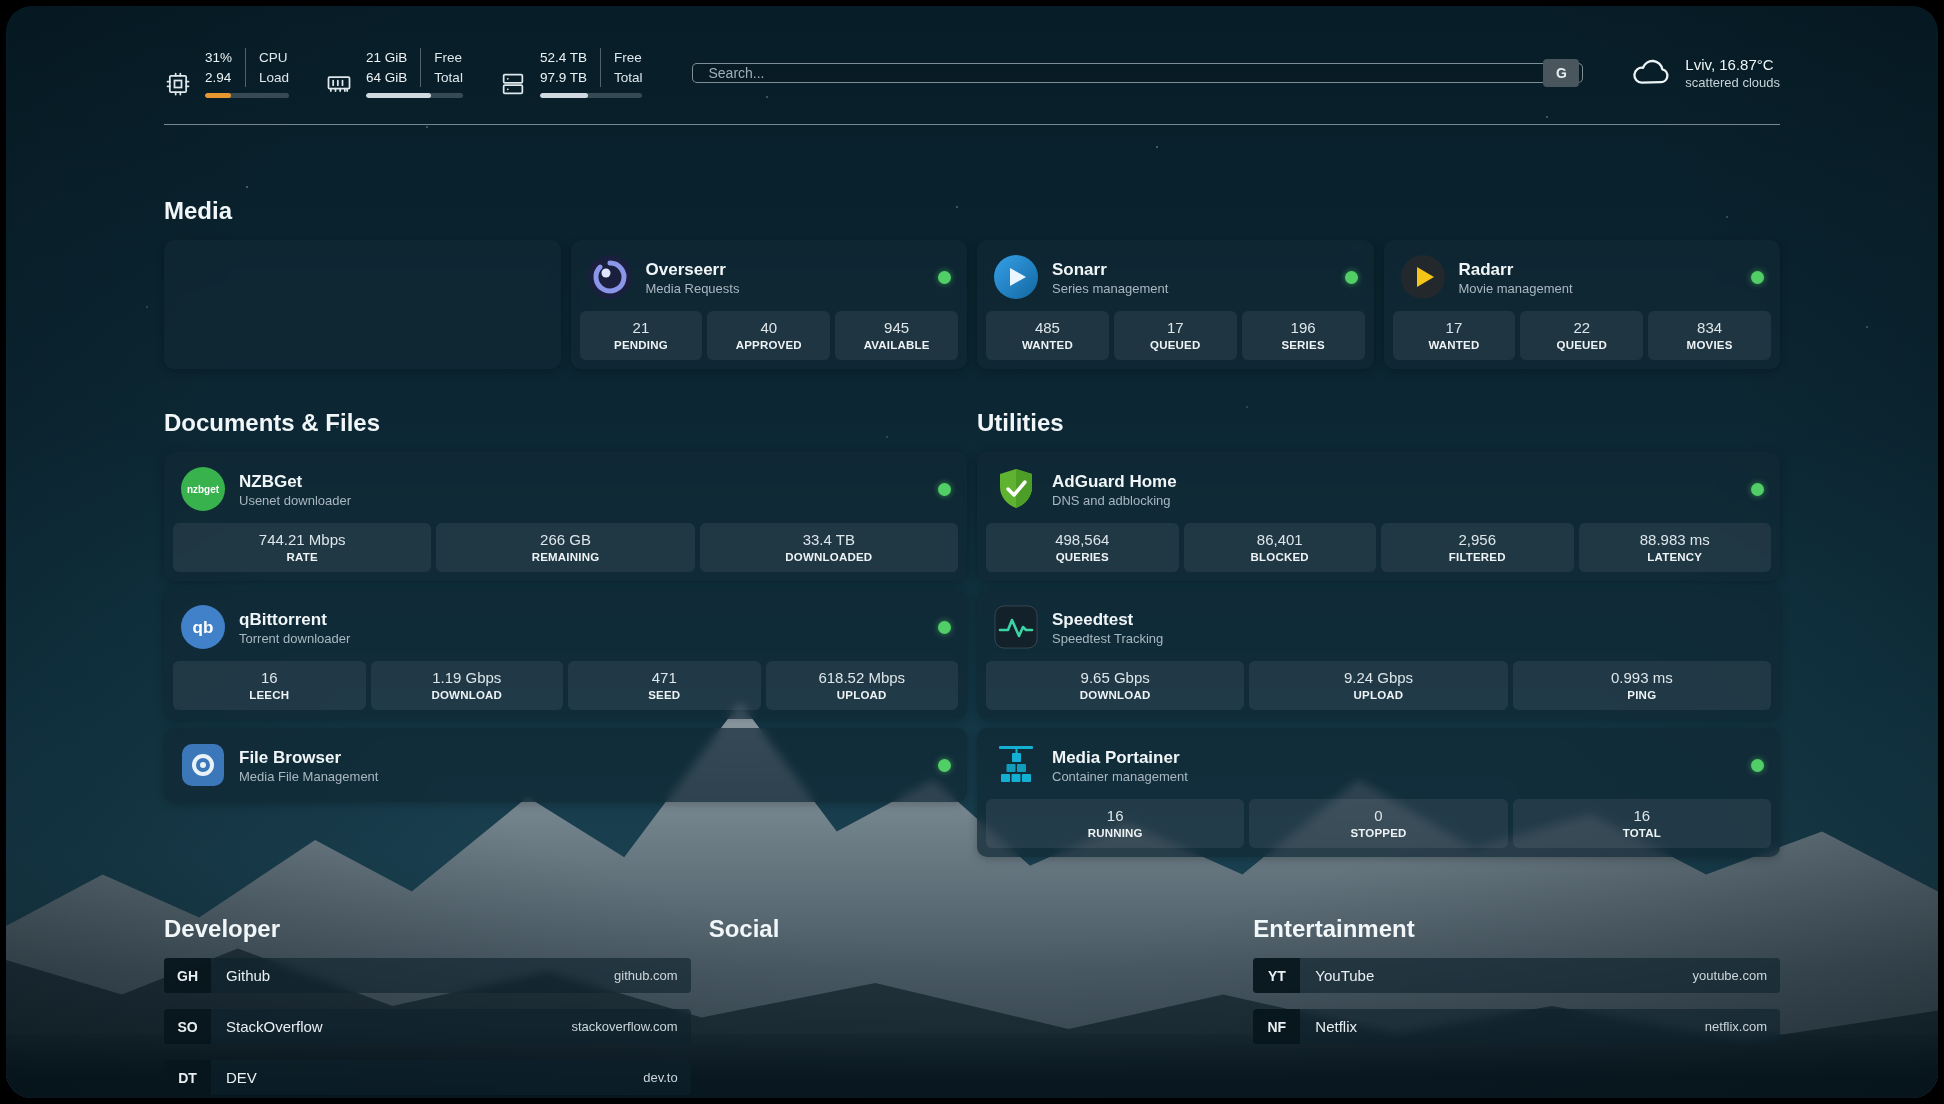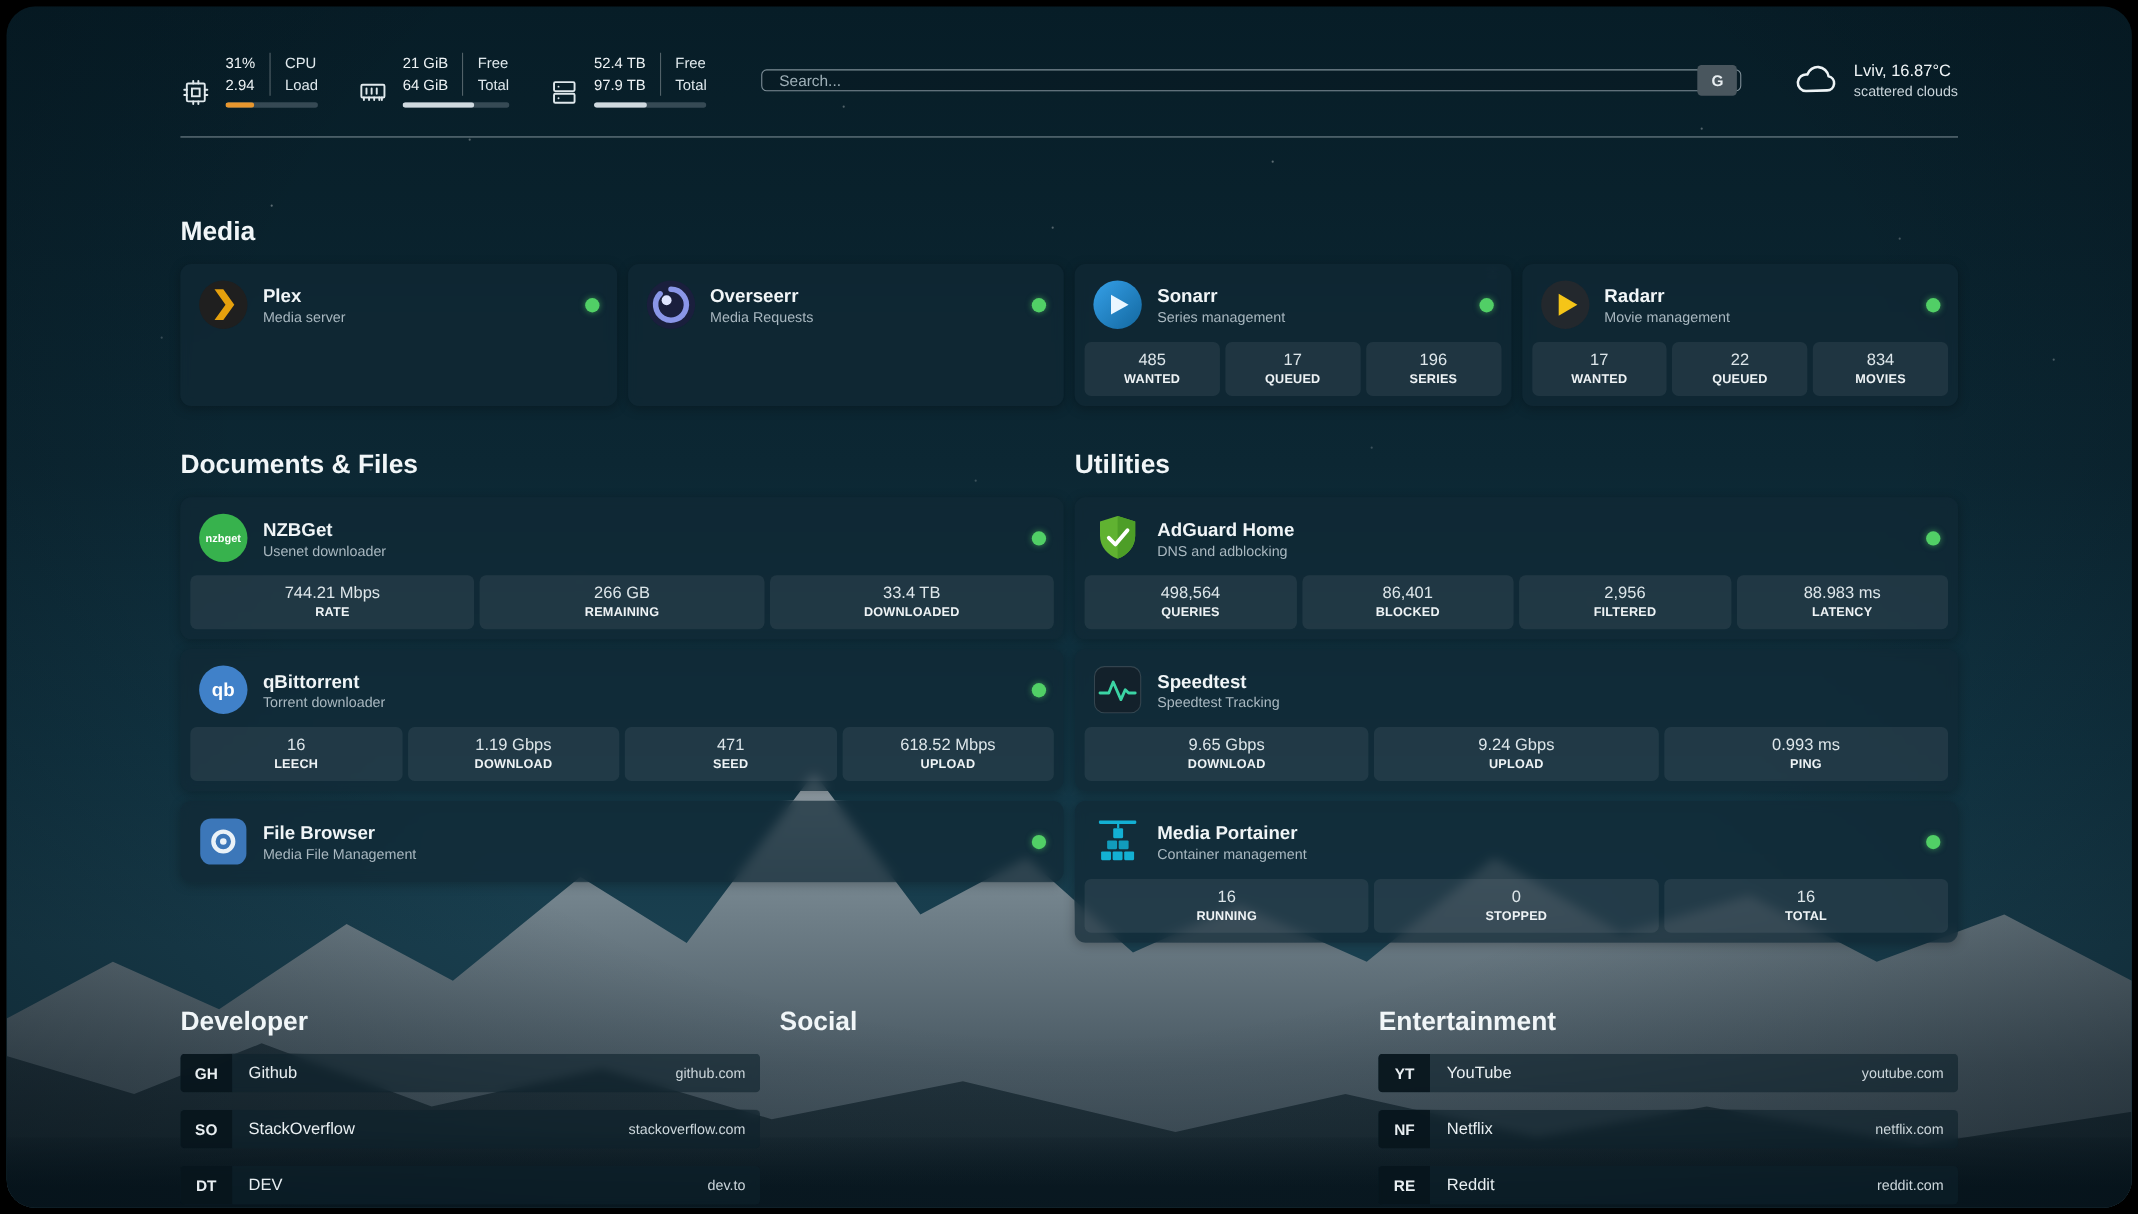--- a/index.html
+++ b/index.html
@@ -216,49 +216,50 @@
         </div>
       </div>
     </div>
 
     <div class="header-divider"></div>
 
     <h2 class="section-title first">Media</h2>
     <div class="media-grid">
 
       <div class="card">
-        <div class="card-head">
-          <div class="app-icon">
-            <svg viewBox="0 0 46 46">
-                <circle cx="23" cy="23" r="22" fill="#1f1f1f"></circle>
-              <path d="M15 9h8l10 14-10 14h-8l10-14z" fill="#e5a00d"></path>
-              </svg>
-          </div>
-          <div>
-            <div class="app-name">Plex</div>
-            <div class="app-sub">Media server</div>
-          </div>
-          <div class="dot"></div>
-        </div>
       </div>
 
       <div class="card">
         <div class="card-head">
           <div class="app-icon">
             <svg viewBox="0 0 46 46">
                 <circle cx="23" cy="23" r="22" fill="#1a1f3d"></circle>
               <path d="M23 9a14 14 0 1 1-9.9 4.1" fill="none" stroke="#8a96e8" stroke-width="5" stroke-linecap="round"></path>
               <circle cx="19" cy="19" r="4.5" fill="#dfe5ff"></circle>
               </svg>
           </div>
           <div>
             <div class="app-name">Overseerr</div>
             <div class="app-sub">Media Requests</div>
           </div>
           <div class="dot"></div>
+        </div>
+        <div class="stat-row">
+          <div class="stat">
+            <div class="stat-value">21</div>
+            <div class="stat-label">PENDING</div>
+          </div>
+          <div class="stat">
+            <div class="stat-value">40</div>
+            <div class="stat-label">APPROVED</div>
+          </div>
+          <div class="stat">
+            <div class="stat-value">945</div>
+            <div class="stat-label">AVAILABLE</div>
+          </div>
         </div>
       </div>
 
       <div class="card">
         <div class="card-head">
           <div class="app-icon">
             <svg viewBox="0 0 46 46">
               <defs>
                   <linearGradient id="song" x1="0" y1="0" x2="1" y2="1">
                 <stop offset="0" stop-color="#35a0e8"></stop>
@@ -551,23 +552,18 @@
           <div class="bm-row">
             <span class="bm-abbr">YT</span>
             <span class="bm-name">YouTube</span>
             <span class="bm-url">youtube.com</span>
           </div>
           <div class="bm-row">
             <span class="bm-abbr">NF</span>
             <span class="bm-name">Netflix</span>
             <span class="bm-url">netflix.com</span>
           </div>
-          <div class="bm-row">
-            <span class="bm-abbr">RE</span>
-            <span class="bm-name">Reddit</span>
-            <span class="bm-url">reddit.com</span>
-          </div>
         </div>
       </div>
     </div>
 
   </div>
 </div>
 
 </body></html>

